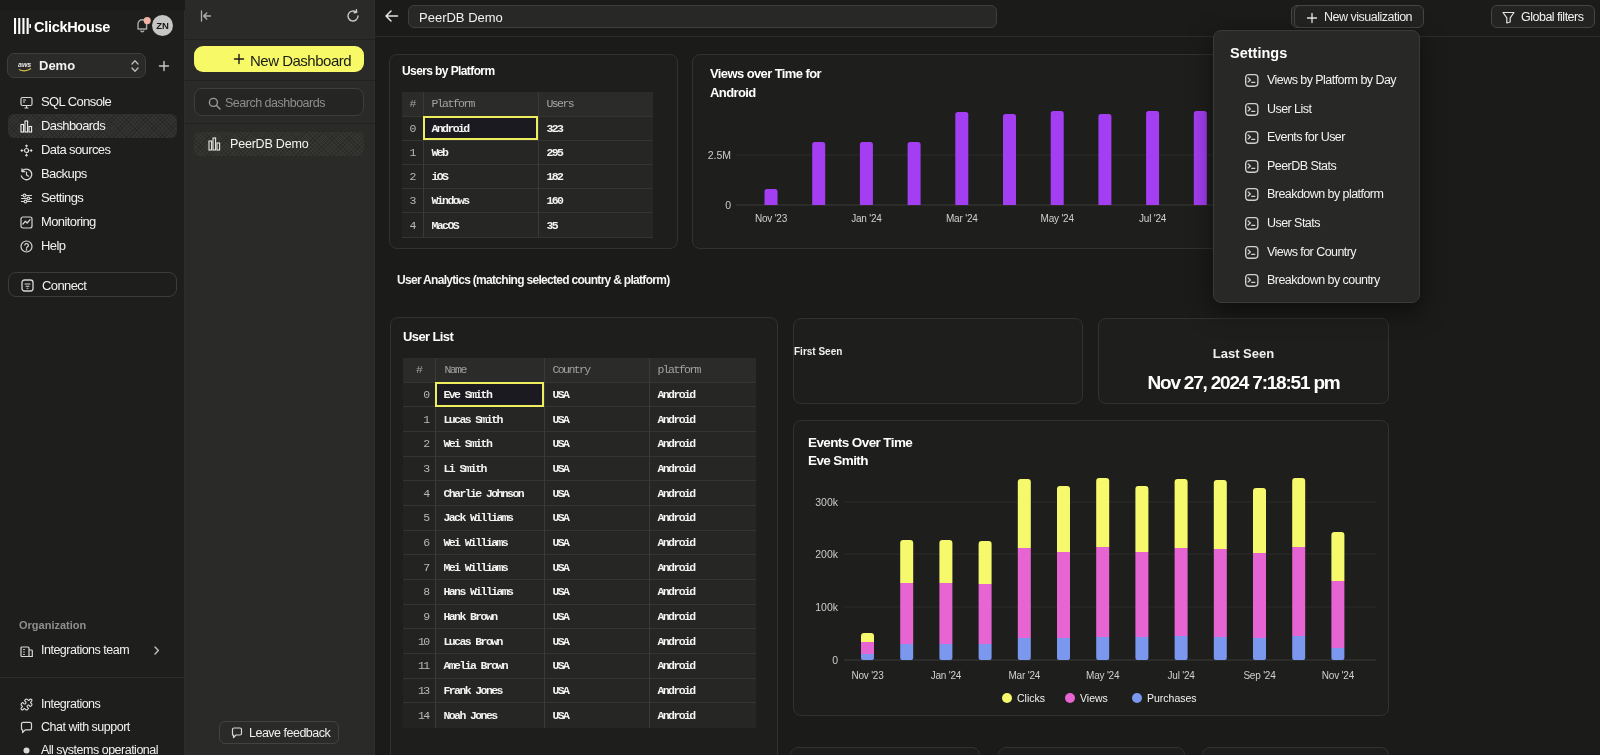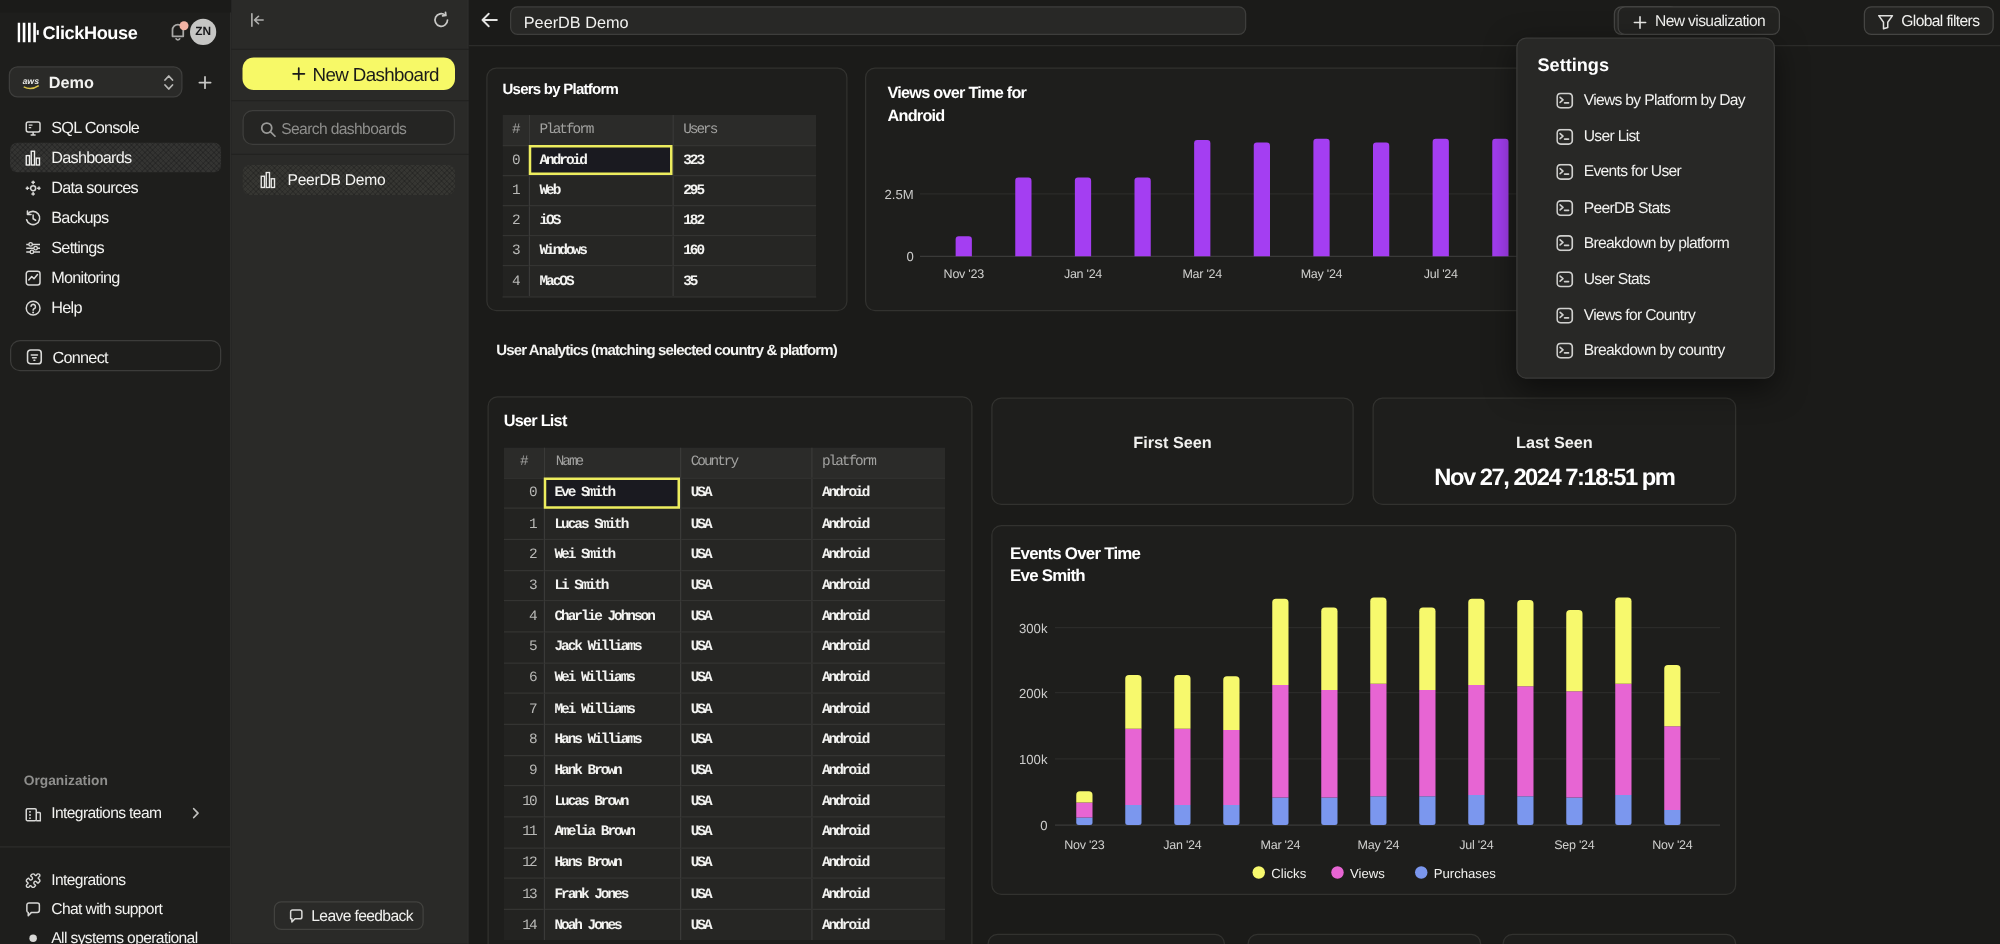--- a/index.html
+++ b/index.html
@@ -385,44 +385,38 @@
       <td class="mono" style="background:#262624;color:#f4f4f2;font-weight:bold;padding-left:8px;border-left:1px solid #3a3a38;">USA</td>
       <td class="mono" style="background:#262624;color:#f4f4f2;font-weight:bold;padding-left:8px;border-left:1px solid #3a3a38;">Android</td>
             </tr>
             <tr style="height:24.7px;border-top:1px solid #343432;">
       <td class="mono" style="background:#232321;color:#b8b8b6;text-align:right;padding-right:6px;">11</td>
       <td class="mono" style="background:#262624;color:#f4f4f2;font-weight:bold;padding-left:8px;border-left:1px solid #3a3a38;">Amelia Brown</td>
       <td class="mono" style="background:#262624;color:#f4f4f2;font-weight:bold;padding-left:8px;border-left:1px solid #3a3a38;">USA</td>
       <td class="mono" style="background:#262624;color:#f4f4f2;font-weight:bold;padding-left:8px;border-left:1px solid #3a3a38;">Android</td>
             </tr>
             <tr style="height:24.7px;border-top:1px solid #343432;">
-      <td class="mono" style="background:#232321;color:#b8b8b6;text-align:right;padding-right:6px;">12</td>
-      <td class="mono" style="background:#262624;color:#f4f4f2;font-weight:bold;padding-left:8px;border-left:1px solid #3a3a38;">Hans Brown</td>
-      <td class="mono" style="background:#262624;color:#f4f4f2;font-weight:bold;padding-left:8px;border-left:1px solid #3a3a38;">USA</td>
-      <td class="mono" style="background:#262624;color:#f4f4f2;font-weight:bold;padding-left:8px;border-left:1px solid #3a3a38;">Android</td>
-            </tr>
-            <tr style="height:24.7px;border-top:1px solid #343432;">
       <td class="mono" style="background:#232321;color:#b8b8b6;text-align:right;padding-right:6px;">13</td>
       <td class="mono" style="background:#262624;color:#f4f4f2;font-weight:bold;padding-left:8px;border-left:1px solid #3a3a38;">Frank Jones</td>
       <td class="mono" style="background:#262624;color:#f4f4f2;font-weight:bold;padding-left:8px;border-left:1px solid #3a3a38;">USA</td>
       <td class="mono" style="background:#262624;color:#f4f4f2;font-weight:bold;padding-left:8px;border-left:1px solid #3a3a38;">Android</td>
             </tr>
             <tr style="height:24.7px;border-top:1px solid #343432;">
       <td class="mono" style="background:#232321;color:#b8b8b6;text-align:right;padding-right:6px;">14</td>
       <td class="mono" style="background:#262624;color:#f4f4f2;font-weight:bold;padding-left:8px;border-left:1px solid #3a3a38;">Noah Jones</td>
       <td class="mono" style="background:#262624;color:#f4f4f2;font-weight:bold;padding-left:8px;border-left:1px solid #3a3a38;">USA</td>
       <td class="mono" style="background:#262624;color:#f4f4f2;font-weight:bold;padding-left:8px;border-left:1px solid #3a3a38;">Android</td>
             </tr>
           </tbody>
         </table>
       </div>
   </div>
 
   <div class="panel" style="left:418px;top:318px;width:290px;height:86px;">
-    <div class="abs" style="left:0;top:27px;width:100%;text-align:center;font-size:13px;font-weight:bold;color:#f0f0ee;">First Seen</div>
+    <div class="abs" style="left:0;top:27px;width:100%;text-align:left;font-size:10px;font-weight:bold;color:#f0f0ee;">First Seen</div>
   </div>
   <div class="panel" style="left:723px;top:318px;width:291px;height:86px;">
     <div class="abs" style="left:0;top:27px;width:100%;text-align:center;font-size:13px;font-weight:bold;color:#f0f0ee;">Last Seen</div>
     <div class="abs" style="left:0;top:53px;width:100%;text-align:center;font-size:19px;font-weight:bold;letter-spacing:-1.2px;color:#fff;">Nov 27, 2024 7:18:51 pm</div>
   </div>
 
   <div class="panel" style="left:418px;top:420px;width:596px;height:296px;">
     <div class="abs" style="left:14px;top:13px;font-size:13.5px;font-weight:bold;letter-spacing:-0.6px;color:#fff;line-height:18px;">Events Over Time<br>Eve Smith</div>
     <div id="chart2">
         <svg class="abs" style="left:0;top:0;" width="596" height="296" viewBox="0 0 596 296">

